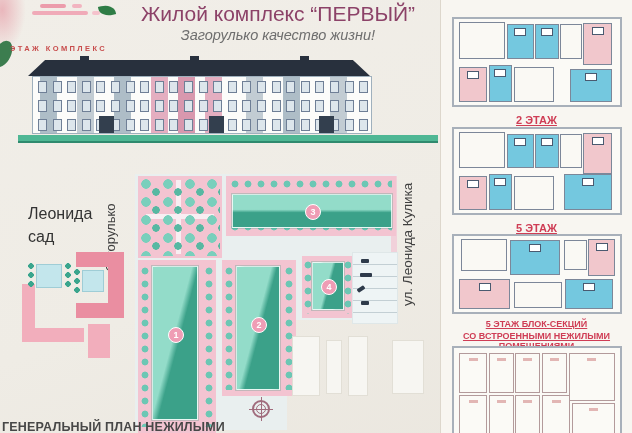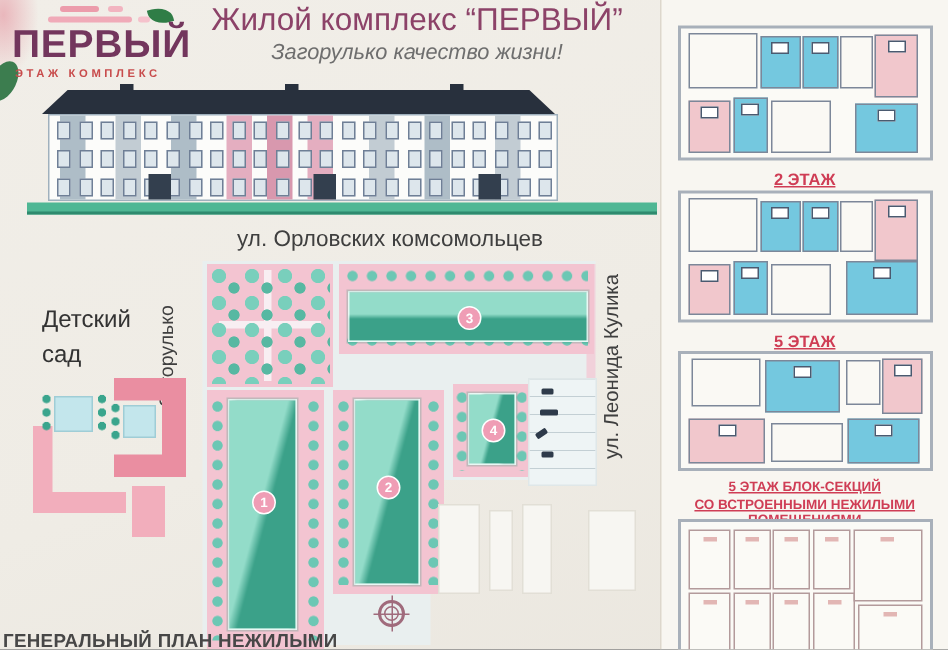--- a/index.html
+++ b/index.html
@@ -135,21 +135,20 @@
   <div class="blotch"></div>
   <div class="edge-leaf"></div>
   <div class="stain"></div>
 
   <div class="logo">
     <i class="dash d1"></i>
     <i class="dash d2"></i>
     <i class="dash d3"></i>
     <i class="dash d4"></i>
     <i class="logo-leaf"></i>
-    <div class="brand">ПЕРВЫЙ</div>
     <div class="tagline">ЭТАЖ КОМПЛЕКС</div>
   </div>
 
   <div class="titlebox">
     <h1>Жилой комплекс “ПЕРВЫЙ”</h1>
     <div class="subtitle">Загорулько качество жизни!</div>
   </div>
 
   <div class="elevation">
     <i class="dormer" style="left:62px;"></i>
@@ -238,24 +237,23 @@
           <i class="window" style="left: 326.2px; top: 42px;"></i>
         </div>
       <div class="door" style="left:66px;"></div>
       <div class="door" style="left:176px;"></div>
       <div class="door" style="left:286px;"></div>
     </div>
     <div class="ground"></div>
   </div>
 
   <div class="map">
-    <div class="street-top">ул. Орловских комсомольцев</div>
     <div class="street-left">ул. Загорулько</div>
     <div class="street-right">ул. Леонида Кулика</div>
-    <div class="kg-label">Детский
+    <div class="kg-label">Леонида
 сад</div>
 
     <div class="plan-gray pg-a"></div>
     <div class="plan-gray pg-b"></div>
     <div class="pink-strip"></div>
 
     <div class="pblock park">
       <div class="path" style="left:8px;top:38px;width:68px;height:5px;"></div>
       <div class="path" style="left:38px;top:4px;width:5px;height:74px;"></div>
       <div class="park-trees"></div>

